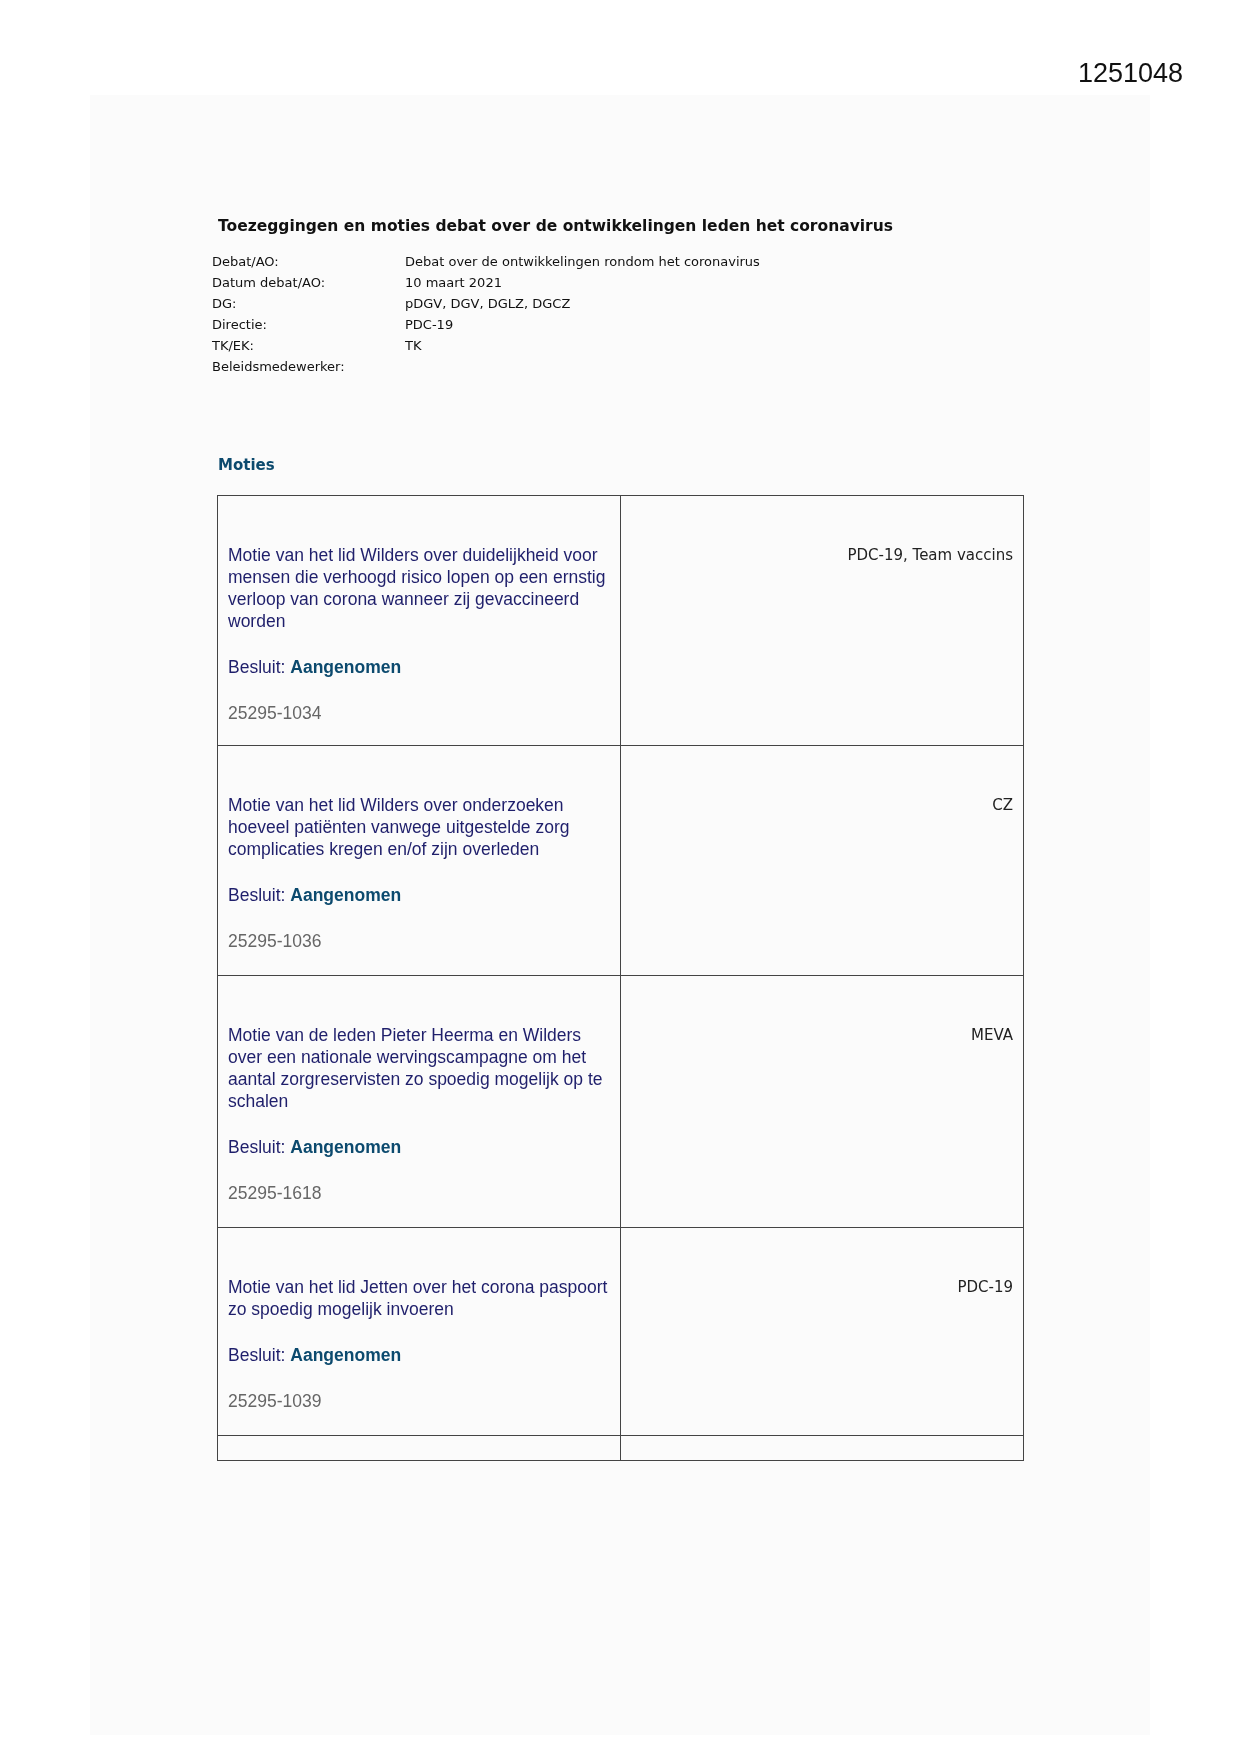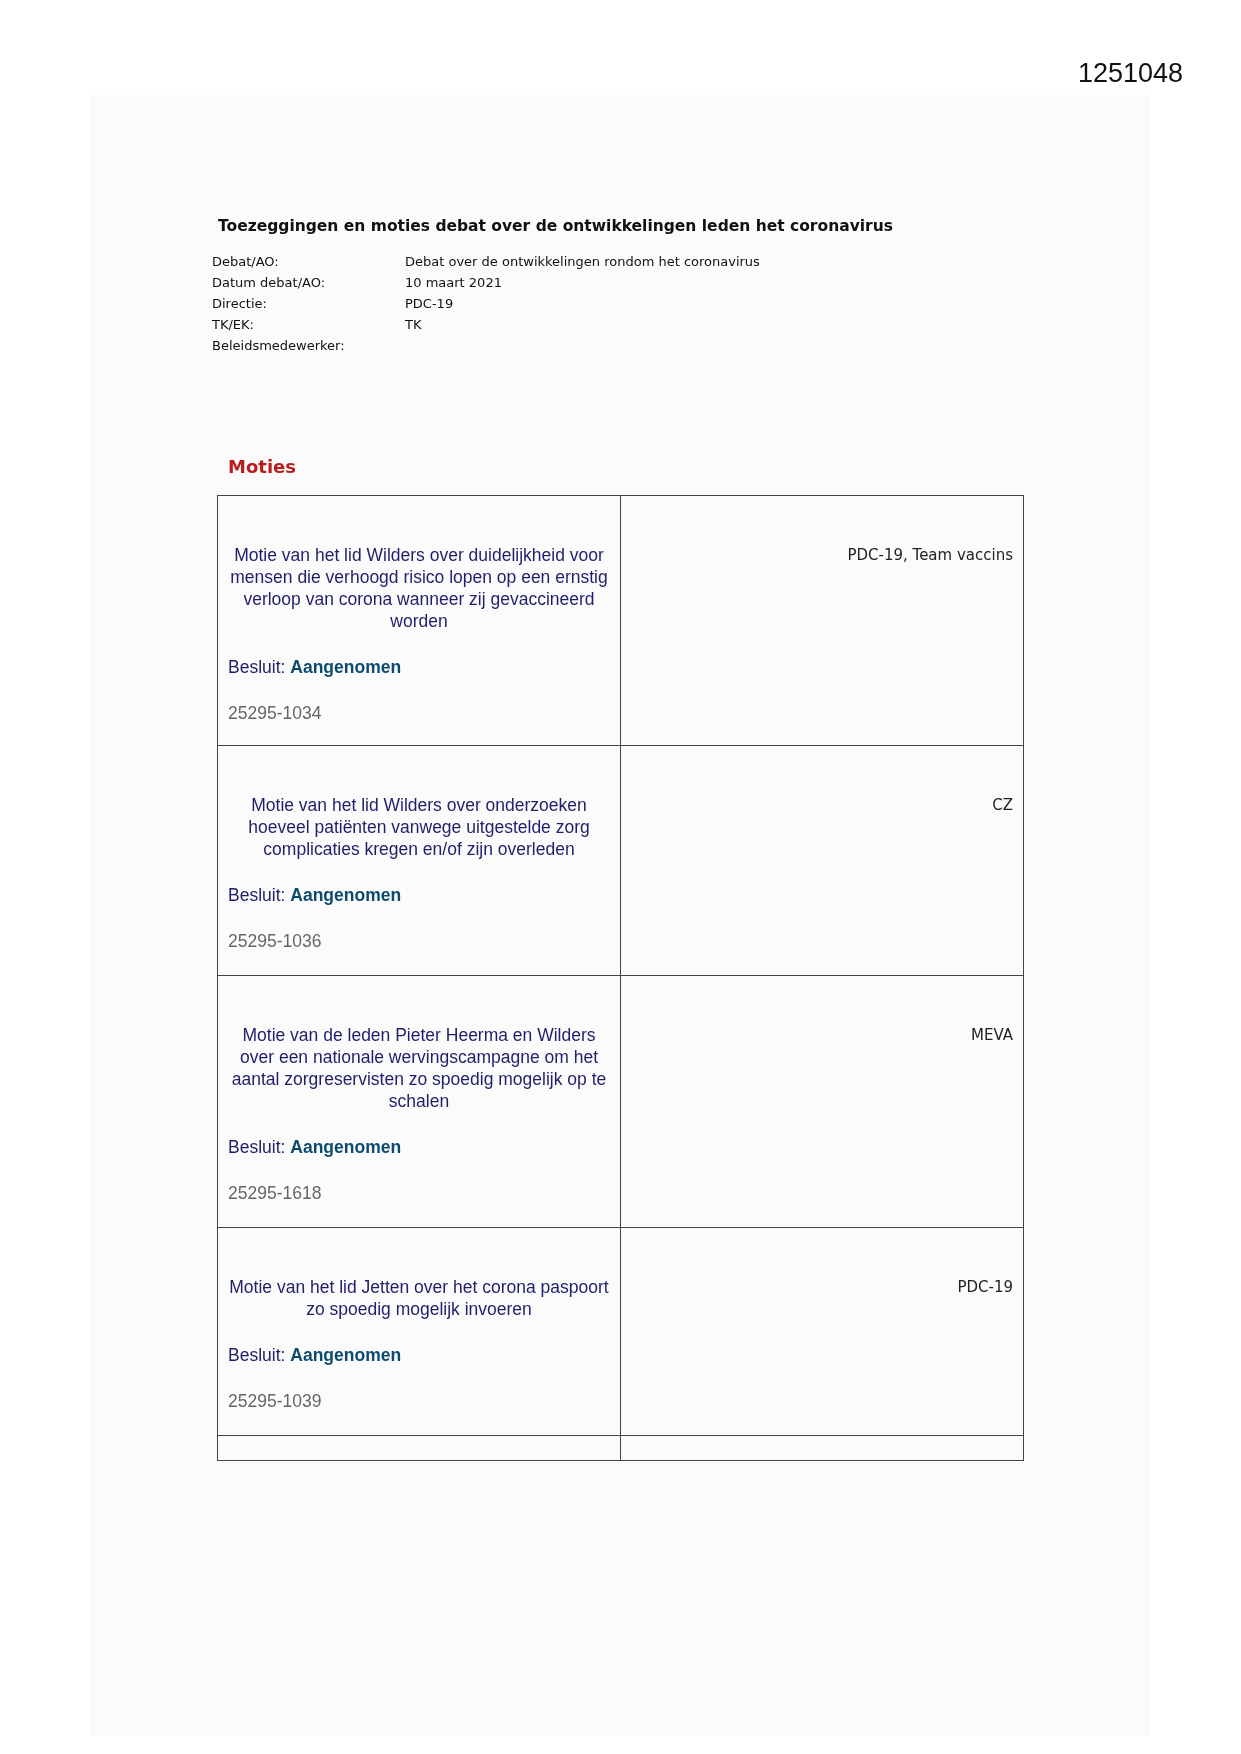--- a/index.html
+++ b/index.html
@@ -3,27 +3,27 @@
 <meta charset="utf-8">
 <style>
   html, body { margin: 0; padding: 0; background: #ffffff; }
   body { width: 1241px; height: 1754px; position: relative; overflow: hidden; }
   .page-shade { position: absolute; left: 90px; top: 95px; width: 1060px; height: 1640px; background: #fbfbfb; }
   .doc-number { position: absolute; left: 1078px; top: 58px; font-family: "Liberation Sans", sans-serif; font-size: 27px; color: #111; }
   .title { position: absolute; left: 218px; top: 217px; font-family: "DejaVu Sans", sans-serif; font-weight: bold; font-size: 15.5px; color: #111; white-space: nowrap; }
   .meta { position: absolute; left: 212px; top: 251px; font-family: "DejaVu Sans", sans-serif; font-weight: normal; font-size: 13px; color: #111; }
   .meta-row { display: flex; height: 21px; line-height: 21px; white-space: nowrap; }
   .meta-label { width: 193px; }
-  .section { position: absolute; left: 228px; top: 456px; font-family: "DejaVu Sans", sans-serif; font-weight: bold; font-size: 18px; color: #b91c1c; }
+  .section { position: absolute; left: 218px; top: 456px; font-family: "DejaVu Sans", sans-serif; font-weight: bold; font-size: 15px; color: #0c4a6e; }
   table.moties { position: absolute; left: 217px; top: 495px; width: 807px; border-collapse: collapse; }
   table.moties td { border: 1.5px solid #444; vertical-align: top; padding: 0; }
   td.left { width: 402px; }
   td.right { width: 402px; }
   .cell-left { padding: 48px 10px 10px 10px; font-family: "Liberation Sans", sans-serif; font-size: 17.5px; line-height: 22px; color: #1f1f6b; }
-  .motie-text { margin: 0; text-align: center; }
+  .motie-text { margin: 0; }
   .besluit { margin-top: 24px; }
   .besluit-value { font-weight: bold; color: #0c4a6e; }
   .motie-id { margin-top: 24px; color: #666; }
   .cell-right { padding: 50px 10px 10px 10px; font-family: "DejaVu Sans", sans-serif; font-size: 15px; color: #222; text-align: right; }
   tr.empty td { height: 24px; }
 </style>
 </head>
 <body>
 
 <div class="page-shade"></div>
@@ -33,20 +33,24 @@
 <div class="title">Toezeggingen en moties debat over de ontwikkelingen leden het coronavirus</div>
 
 <div class="meta">
   <div class="meta-row">
     <span class="meta-label">Debat/AO:</span>
     <span class="meta-value">Debat over de ontwikkelingen rondom het coronavirus</span>
   </div>
   <div class="meta-row">
     <span class="meta-label">Datum debat/AO:</span>
     <span class="meta-value">10 maart 2021</span>
+  </div>
+  <div class="meta-row">
+    <span class="meta-label">DG:</span>
+    <span class="meta-value">pDGV, DGV, DGLZ, DGCZ</span>
   </div>
   <div class="meta-row">
     <span class="meta-label">Directie:</span>
     <span class="meta-value">PDC-19</span>
   </div>
   <div class="meta-row">
     <span class="meta-label">TK/EK:</span>
     <span class="meta-value">TK</span>
   </div>
   <div class="meta-row">

